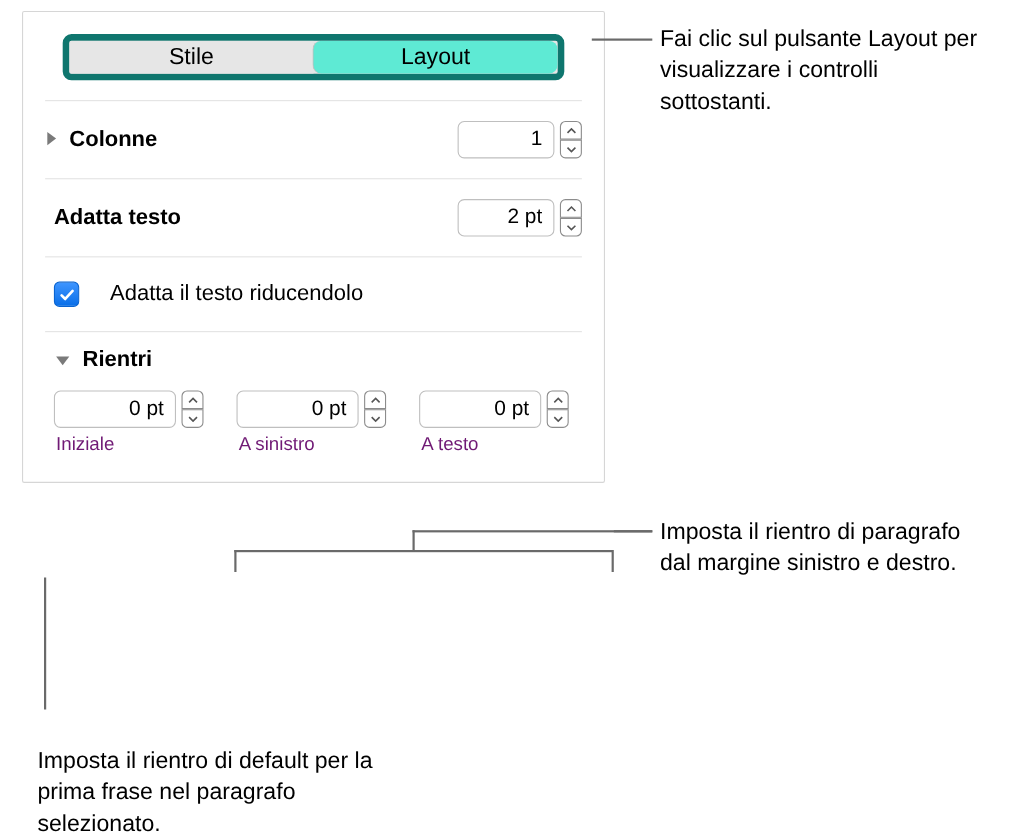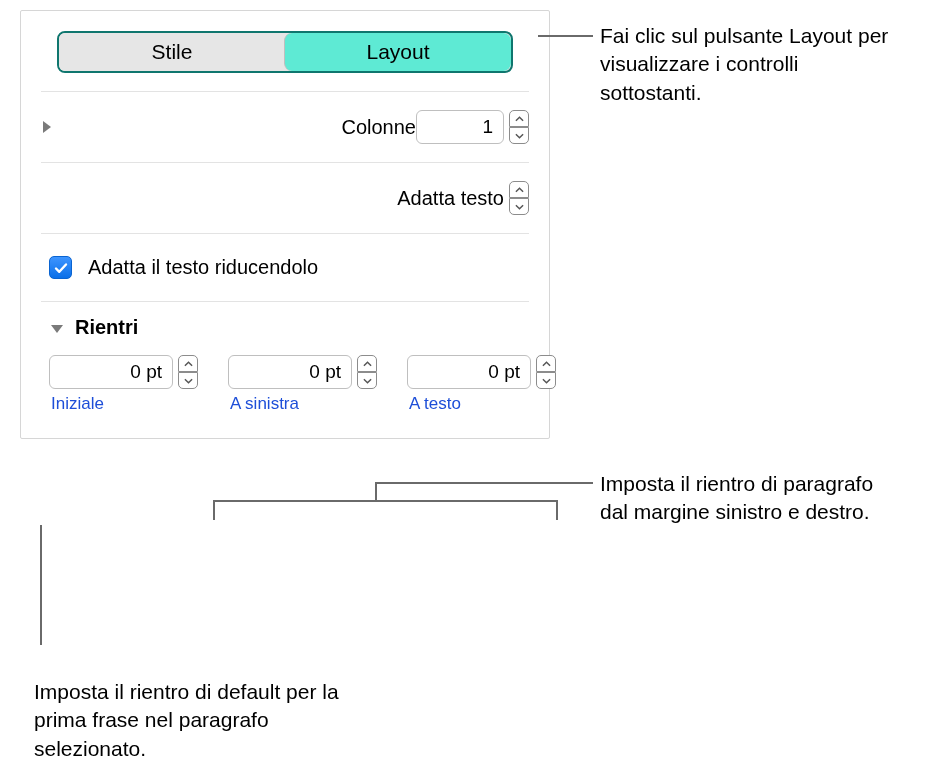--- a/index.html
+++ b/index.html
@@ -21,21 +21,21 @@
     border: 1px solid #d6d6d6;
     border-radius: 2px;
     background: #fff;
     padding-bottom: 20px;
   }
 
   
   .segmented {
     display: flex;
     margin: 20px 36px 18px 36px;
-    border: 2px solid #0f766e;
+    border: 6px solid #0f766e;
     border-radius: 8px;
     overflow: hidden;
     background: #e6e6e6;
     height: 42px;
   }
   .segmented .seg {
     flex: 1;
     display: flex;
     align-items: center;
     justify-content: center;
@@ -80,39 +80,39 @@
     content: "";
     display: inline-block;
     width: 0; height: 0;
     border-left: 6px solid transparent;
     border-right: 6px solid transparent;
     border-top: 8px solid #7a7a7a;
     margin-right: 12px;
     transform: translateY(-1px);
   }
 
-  .row-label { flex: 1; font-weight: 400; text-align: right; }
+  .row-label { flex: 1; font-weight: 700; }
 
   
   .stepper {
     display: flex;
     align-items: stretch;
     height: 34px;
   }
   .stepper input {
     width: 88px;
     border: 1px solid #bfbfbf;
     border-radius: 6px;
     font-size: 19px;
     text-align: right;
     padding: 0 10px 0 4px;
     background: #fff;
     outline: none;
   }
-  .stepper.narrow input { width: 124px; text-align: right; }
+  .stepper.narrow input { width: 111px; text-align: right; }
   .stepper-btns {
     display: flex;
     flex-direction: column;
     margin-left: 5px;
     width: 20px;
   }
   .stepper-btns .arrow {
     flex: 1;
     border: 1.2px solid #8c8c8c;
     background: #fff;
@@ -124,21 +124,21 @@
   .stepper-btns .arrow:first-child { border-radius: 5px 5px 0 0; border-bottom: 0.6px solid #8c8c8c; }
   .stepper-btns .arrow:last-child  { border-radius: 0 0 5px 5px; border-top: 0.6px solid #8c8c8c; }
   .stepper-btns .arrow svg { width: 9px; height: 6px; }
 
   
   .check-row {
     display: flex;
     align-items: center;
     padding: 22px 20px 22px 28px;
     font-size: 20px;
-    gap: 16px;
+    gap: 28px;
   }
   .checkbox {
     width: 23px; height: 23px;
     border-radius: 5px;
     background: linear-gradient(#3e95ff, #0a6fe8);
     display: flex;
     align-items: center;
     justify-content: center;
     border: 1px solid #0a64d1;
   }
@@ -152,21 +152,21 @@
   }
 
   .indent-controls {
     display: flex;
     gap: 30px;
     padding: 16px 20px 4px 28px;
   }
   .indent-col { display: flex; flex-direction: column; gap: 5px; }
   .indent-col .sublabel {
     font-size: 17px;
-    color: #1d4ed8;
+    color: #701a75;
     padding-left: 2px;
   }
 
   
   .callout {
     position: absolute;
     font-size: 21px;
     line-height: 1.35;
     color: #000;
   }
@@ -209,20 +209,21 @@
         </div>
       </div>
     </div>
   </div>
 
   <div class="divider"></div>
 
   <div class="row" style="padding-left:28px;">
     <span class="row-label">Adatta testo</span>
     <div class="stepper">
+      <input type="text" value="2 pt" style="">
       <div class="stepper-btns">
         <div class="arrow">
           <svg viewBox="0 0 10 6">
               <path d="M1 5 L5 1 L9 5" fill="none" stroke="#555" stroke-width="1.6"></path>
             </svg>
         </div>
         <div class="arrow">
           <svg viewBox="0 0 10 6">
               <path d="M1 1 L5 5 L9 1" fill="none" stroke="#555" stroke-width="1.6"></path>
             </svg>
@@ -279,21 +280,21 @@
                 <path d="M1 5 L5 1 L9 5" fill="none" stroke="#555" stroke-width="1.6"></path>
               </svg>
             </div>
           <div class="arrow">
               <svg viewBox="0 0 10 6">
                 <path d="M1 1 L5 5 L9 1" fill="none" stroke="#555" stroke-width="1.6"></path>
               </svg>
             </div>
         </div>
       </div>
-      <span class="sublabel">A sinistra</span>
+      <span class="sublabel">A sinistro</span>
     </div>
 
     <div class="indent-col">
       <div class="stepper narrow">
         <input type="text" value="0 pt" style="">
         <div class="stepper-btns">
           <div class="arrow">
               <svg viewBox="0 0 10 6">
                 <path d="M1 5 L5 1 L9 5" fill="none" stroke="#555" stroke-width="1.6"></path>
               </svg>

